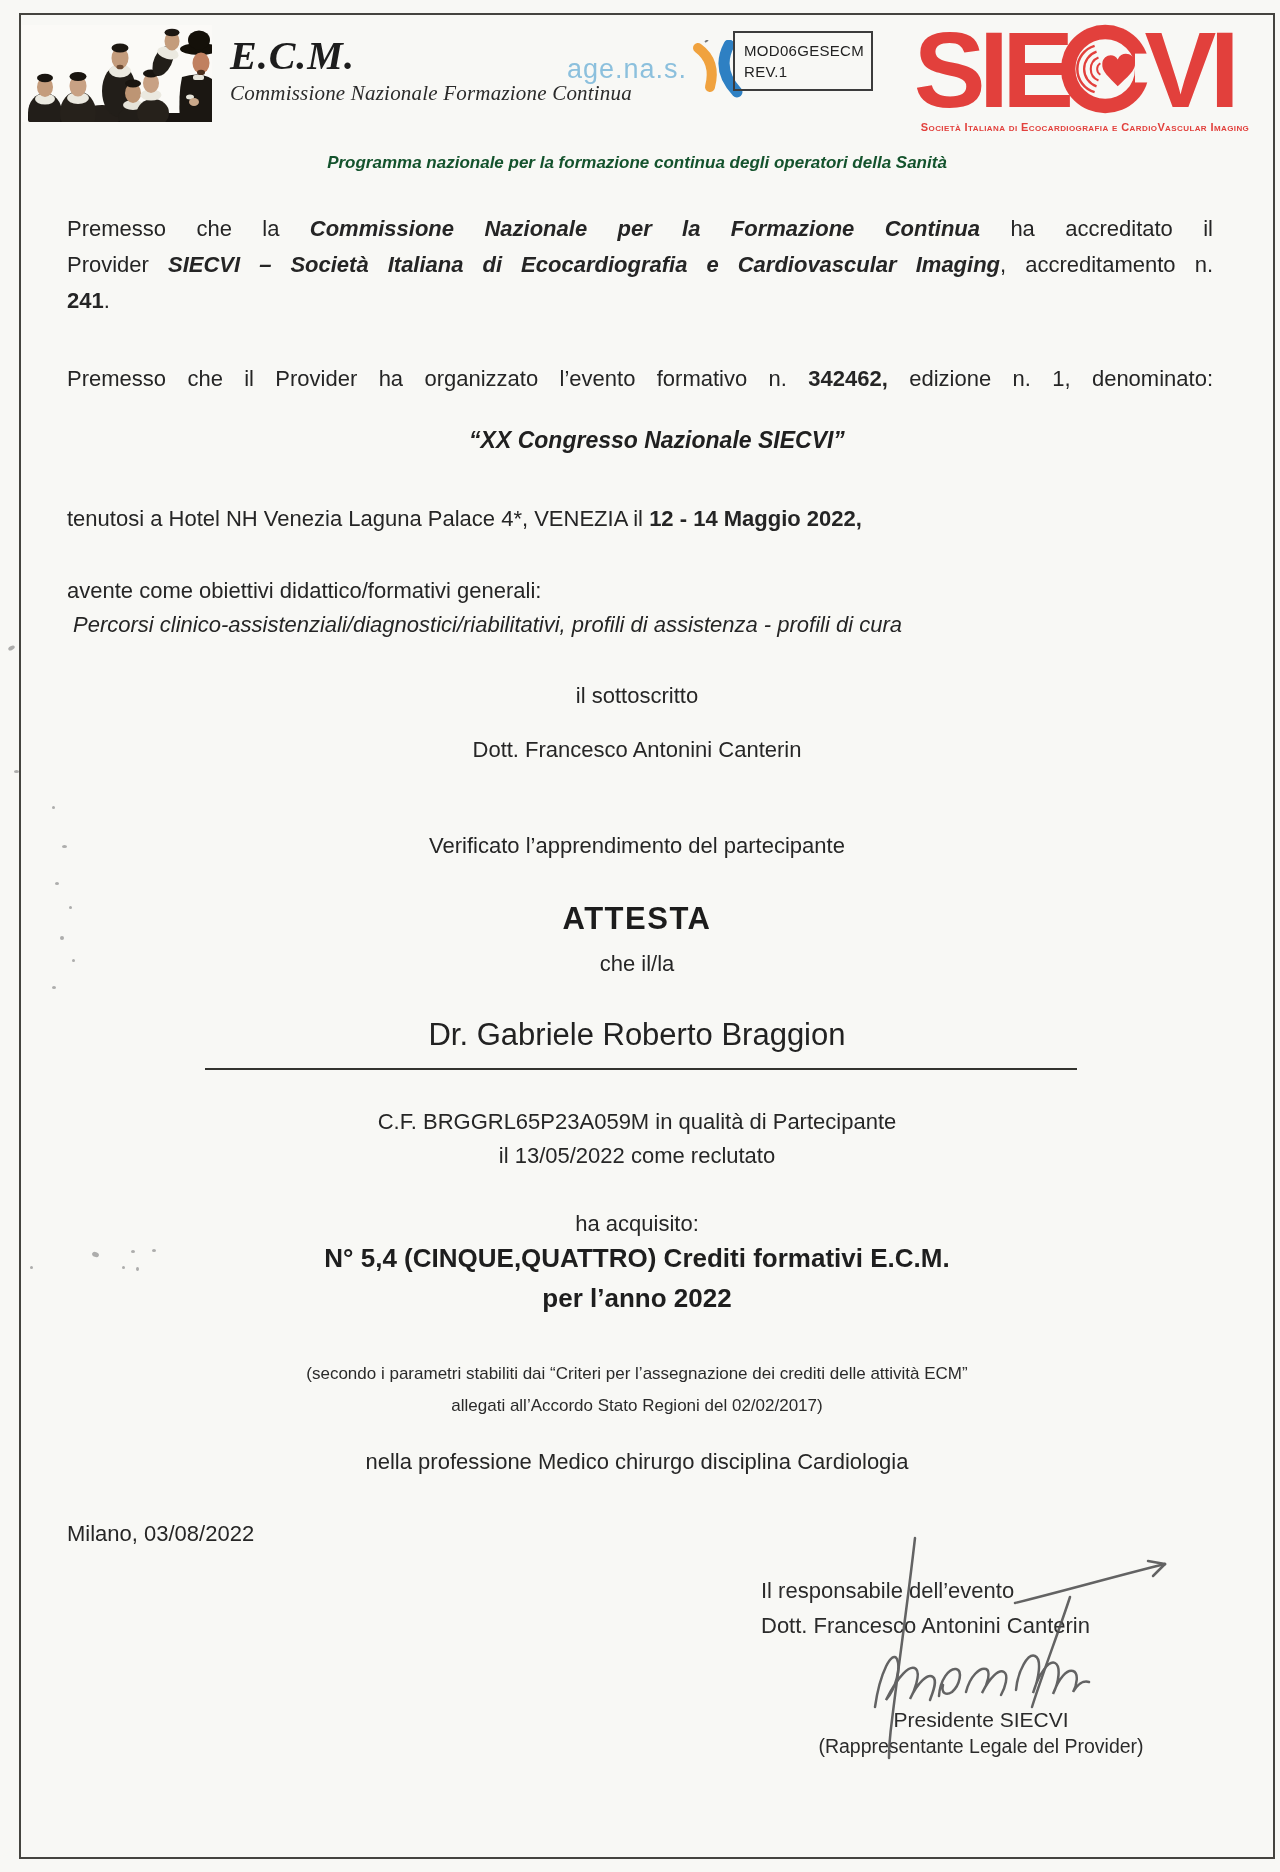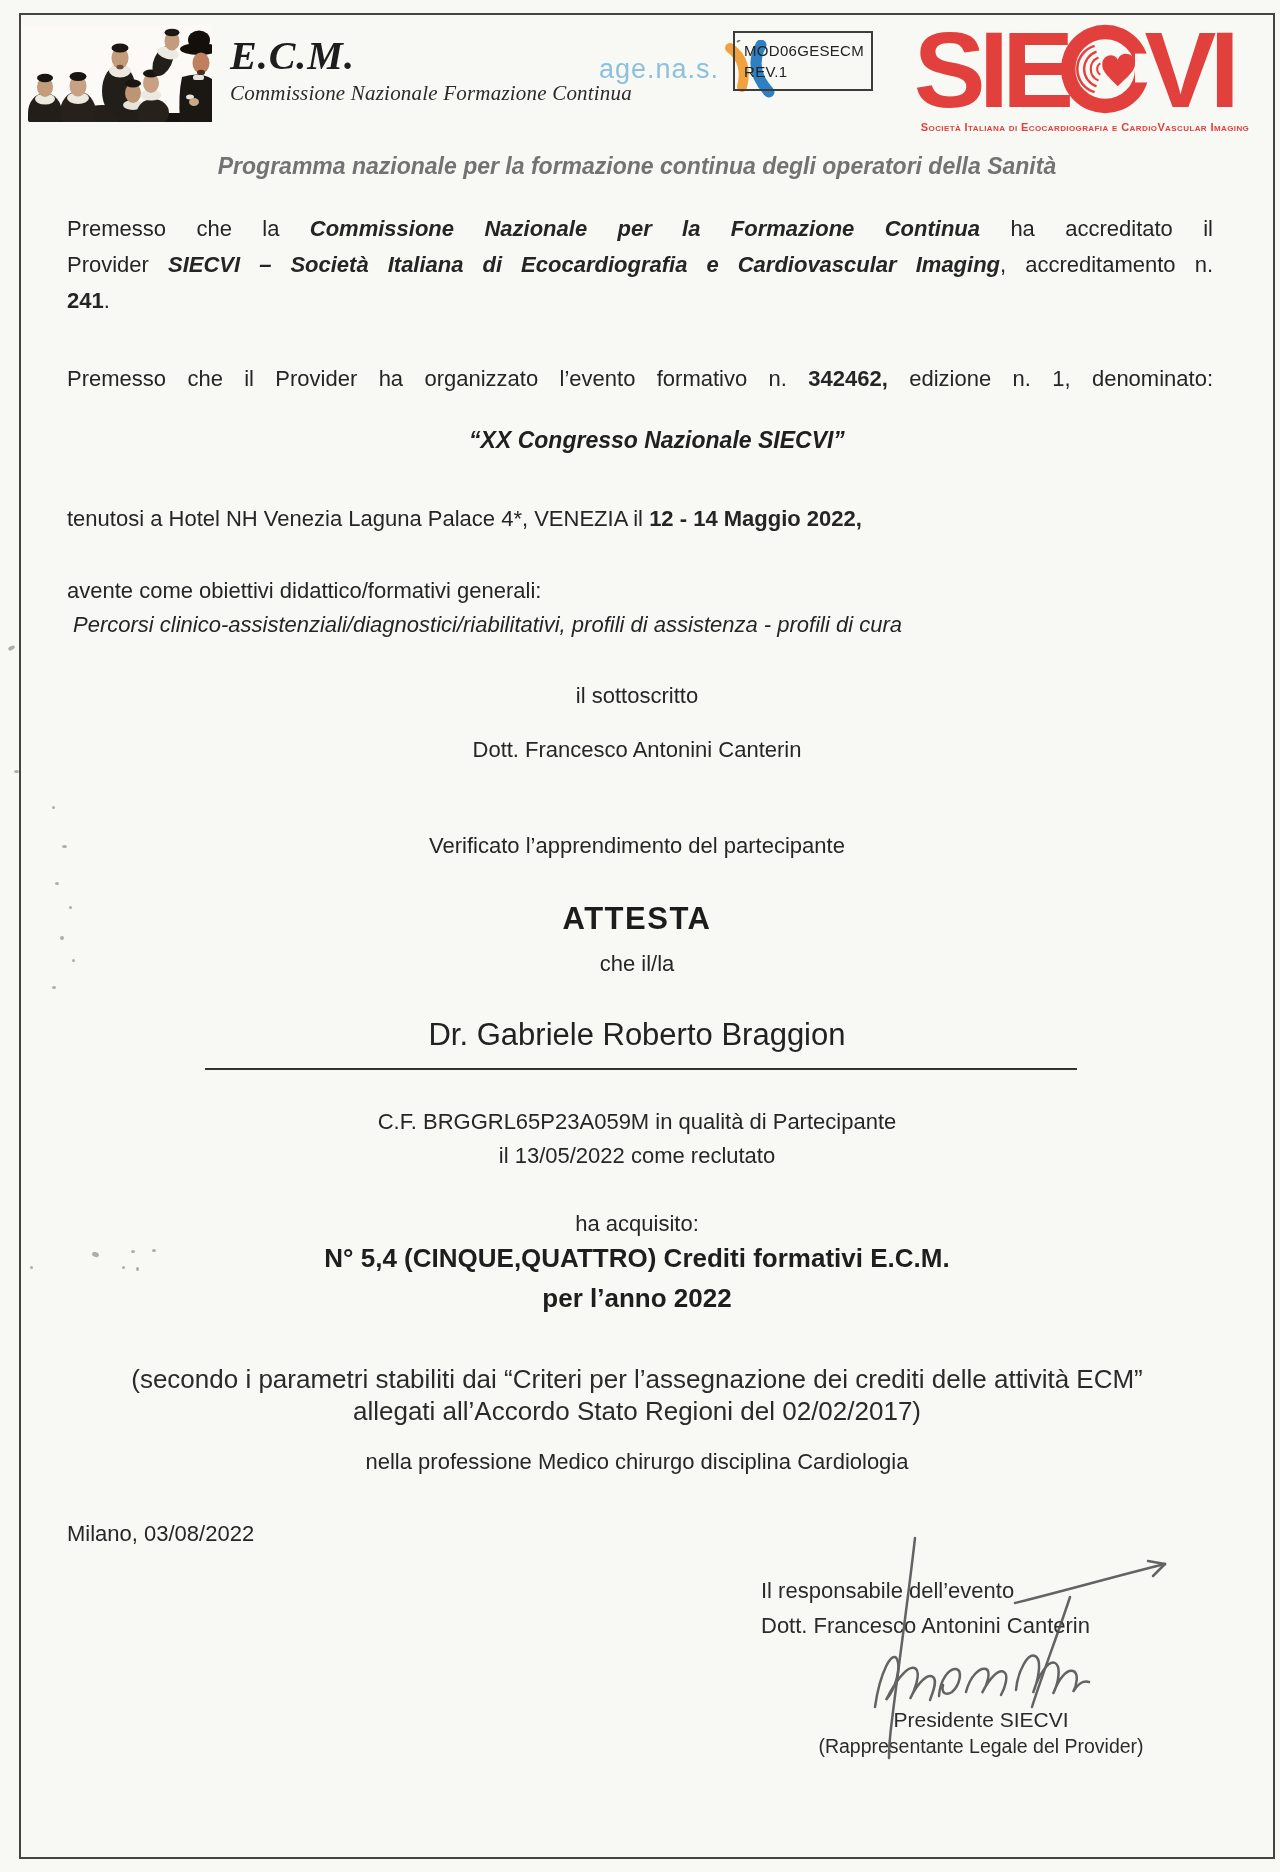--- a/index.html
+++ b/index.html
@@ -20,48 +20,48 @@
   .painting{position:absolute;left:1px;top:10px;}
   .ecm-block{position:absolute;left:209px;top:18px;}
   .ecm-title{
     font-family:"Liberation Serif",serif;font-weight:bold;font-style:italic;
     font-size:40px;color:#1d1d1d;letter-spacing:1px;line-height:46px;
   }
   .ecm-subtitle{
     font-family:"Liberation Serif",serif;font-style:italic;
     font-size:21px;color:#2a2a2a;margin-top:2px;letter-spacing:.2px;
   }
-  .agenas{position:absolute;left:578px;top:25px;display:flex;align-items:flex-start;}
+  .agenas{position:absolute;left:546px;top:25px;display:flex;align-items:flex-start;}
   .agenas-label{
     font-size:27px;color:#8cc0dd;letter-spacing:1px;margin-top:14px;
     font-family:"Liberation Sans",sans-serif;
   }
   .mod-box{
     position:absolute;left:712px;top:16px;width:118px;
     border:2px solid #3c3c3c;padding:7px 9px;
     font-size:15px;line-height:21px;color:#222;letter-spacing:.3px;background:transparent;
   }
   .siecvi{position:absolute;left:890px;top:4px;width:348px;}
   .siecvi-tagline{
     font-size:11px;font-weight:bold;color:#e2403c;
     font-variant:small-caps;letter-spacing:.4px;text-align:center;margin-top:-2px;
   }
   
-  .doc-title{top:138px;font-size:23px;font-weight:bold;font-style:italic;color:#737373;}
+  .doc-title{top:138px;font-size:17px;font-weight:bold;font-style:italic;color:#14532d;}
   .para{left:46px;width:1146px;font-size:22px;line-height:36.5px;color:#252525;}
   .just{text-align:justify;text-align-last:justify;}
   .b{font-weight:bold;}
   .bi{font-weight:bold;font-style:italic;}
   .it{font-style:italic;}
   .event-title{top:412px;font-size:23px;font-weight:bold;font-style:italic;color:#202020;padding-left:20px;}
   .attesta{top:886px;font-size:31px;font-weight:bold;letter-spacing:1.5px;color:#1c1c1c;}
   .pname{top:1002px;font-size:31px;color:#222;}
   .underline{left:184px;top:1053px;width:872px;height:2px;background:#33332f;}
   .credits{font-size:26px;font-weight:bold;color:#1e1e1e;}
-  .small-note{font-size:26px;color:#2a2a2a;}
+  .small-note{font-size:17px;color:#2a2a2a;}
   .footer-block{left:740px;width:440px;text-align:left;font-size:22px;line-height:35px;color:#2b2b2b;}
   .president{left:740px;width:440px;text-align:center;color:#2b2b2b;}
   .president-line1{font-size:21px;line-height:27px;}
   .president-line2{font-size:19.5px;line-height:27px;}
   .signature-svg{position:absolute;left:759px;top:1495px;pointer-events:none;}
   .artifact{position:absolute;background:#6f6f6f;opacity:.55;border-radius:50%;}
 </style>
 </head>
 <body>
 

